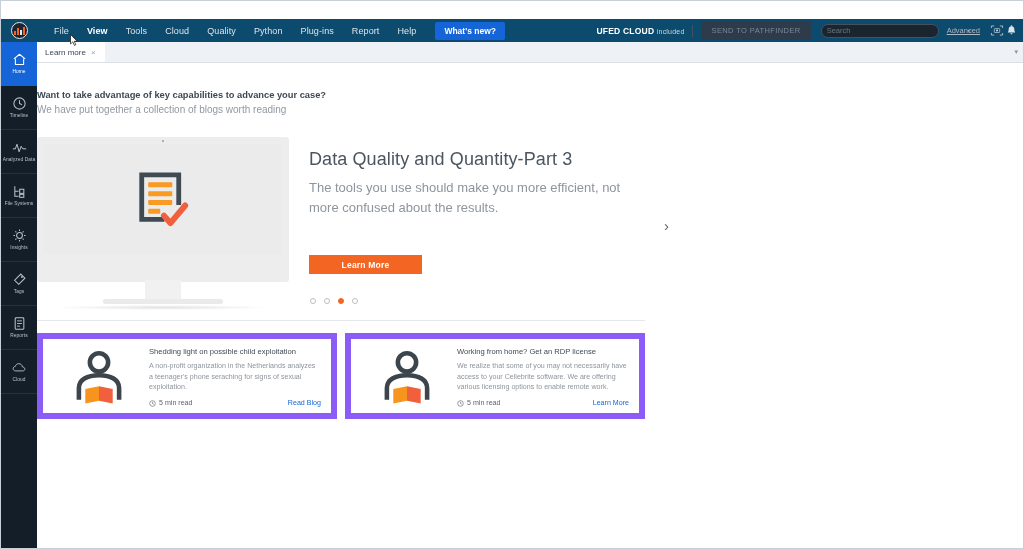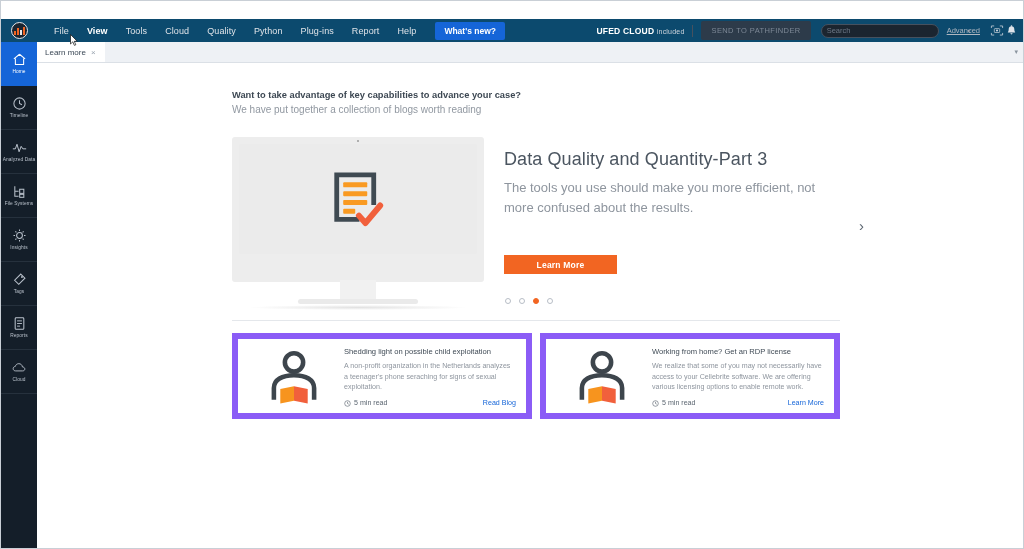--- a/index.html
+++ b/index.html
@@ -118,21 +118,21 @@
     padding: 0 8px; font-size: 8px; color: #3b4856; min-width: 68px;
   }
   .tab .x { font-size: 8px; color: #9aa4b0; }
   .tab-caret { margin-left: auto; align-self: center; font-size: 7px; color: #8a949f; padding-right: 7px; }
 
   
   .content {
     position: absolute; top: 62px; left: 36px; width: 988px; height: 487px;
     background: #ffffff; overflow: hidden;
   }
-  .inner { position: relative; width: 988px; padding-left: 195px; padding-top: 27px; }
+  .inner { position: relative; width: 988px; padding-top: 27px; }
 
   .head-1 { font-size: 9.3px; font-weight: bold; color: #3d4853; }
   .head-2 { font-size: 10px; color: #9198a1; margin-top: 4px; }
 
   
   .hero { margin-top: 22px; display: flex; align-items: flex-start; position: relative; width: 610px; }
   .monitor-wrap { width: 252px; }
   .monitor {
     width: 252px; height: 145px; background: #ededed; border-radius: 3px;
     position: relative; display: flex; align-items: center; justify-content: center;

